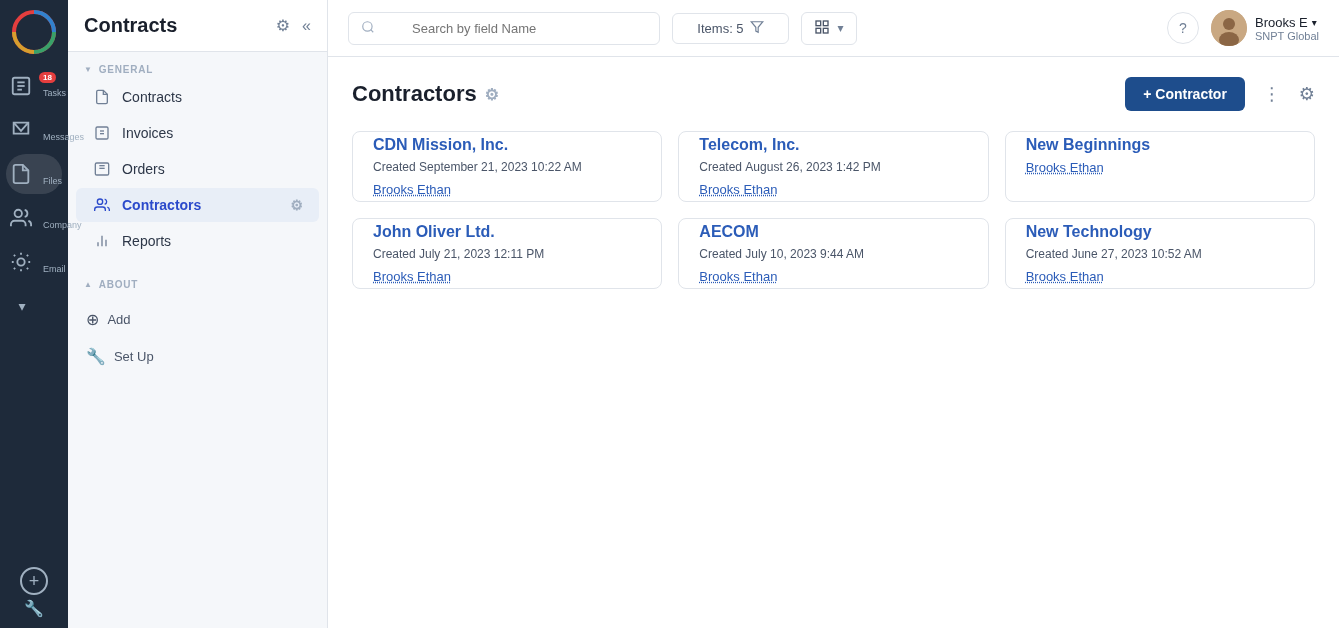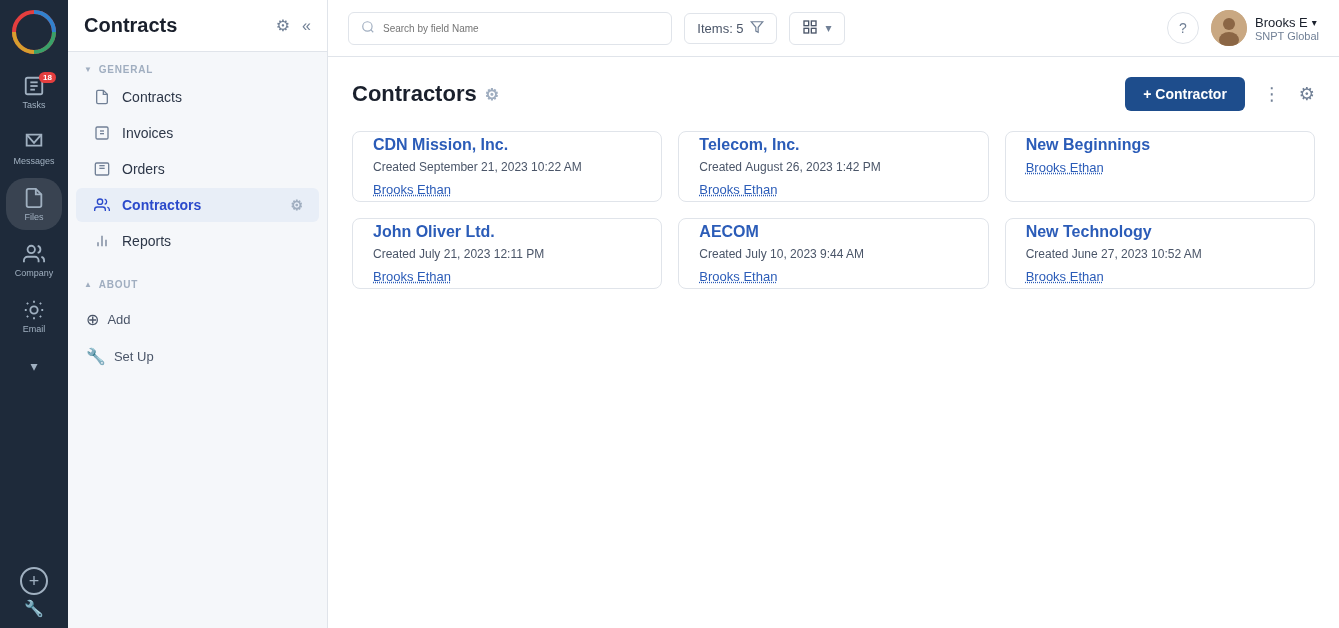--- a/index.html
+++ b/index.html
@@ -16,23 +16,23 @@
       gap: 4px;
       flex-shrink: 0;
     }
     .nav-logo {
       width: 44px;
       height: 44px;
       margin-bottom: 8px;
     }
     .nav-item {
       display: flex;
-      flex-direction: column;
-      align-items: center;
-      gap: 3px;
+      flex-direction: row;
+      align-items: flex-end;
+      gap: 11px;
       padding: 8px 4px;
       border-radius: 8px;
       cursor: pointer;
       width: 56px;
       position: relative;
     }
     .nav-item.active { background: rgba(255,255,255,0.12); border-radius: 20px; }
     .nav-item-icon {
       width: 24px;
       height: 24px;
@@ -207,34 +207,35 @@
       border: 1px solid #e0e4ea;
       border-radius: 6px;
       padding: 7px 12px;
       gap: 8px;
       background: white;
     }
     .search-icon { color: #a0aec0; font-size: 14px; }
     .search-input {
       border: none;
       outline: none;
-      font-size: 10px;
+      font-size: 13px;
       color: #14532d;
       flex: 1;
       background: transparent;
+      margin-left: 29px;
     }
     .items-badge {
       display: flex;
       align-items: center;
       gap: 6px;
       font-size: 13px;
       color: #4a5568;
       border: 1px solid #e0e4ea;
       border-radius: 6px;
-      padding: 6px 12px;
+      padding: 6px 24px;
     }
     .filter-icon { color: #718096; font-size: 14px; }
     .view-toggle {
       display: flex;
       align-items: center;
       border: 1px solid #e0e4ea;
       border-radius: 6px;
       padding: 6px 12px;
       gap: 8px;
       cursor: pointer;

